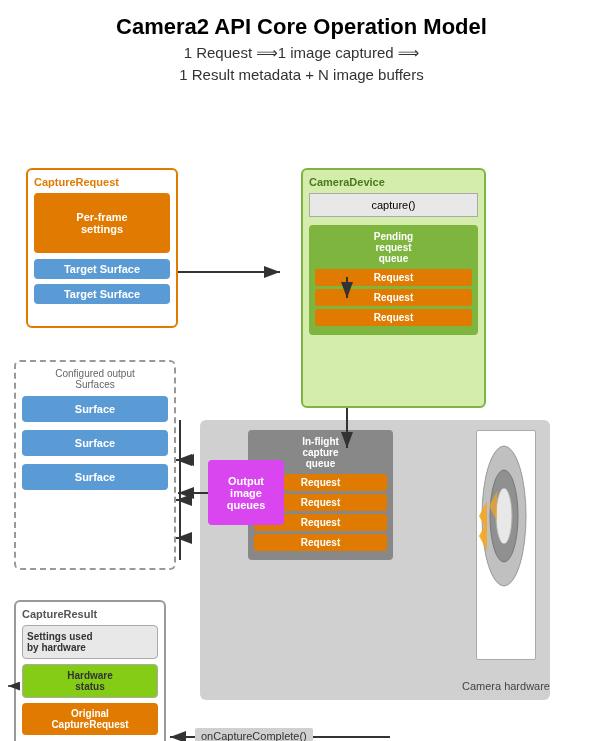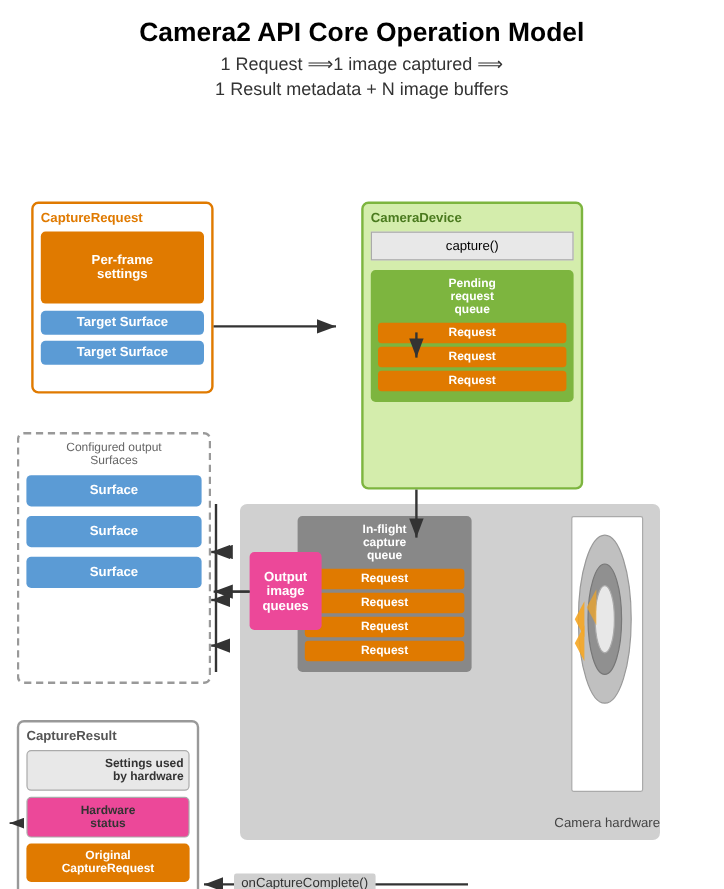--- a/index.html
+++ b/index.html
@@ -217,23 +217,23 @@
       border-radius: 3px;
       padding: 3px 4px;
       margin-bottom: 3px;
     }
 
     
     .output-queue-box {
       position: absolute;
       left: 208px;
       top: 380px;
-      width: 60px;
+      width: 76px;
       height: 65px;
-      background: #ec4899;
+      background: #d946ef;
       border-radius: 4px;
       color: #fff;
       font-size: 11px;
       font-weight: bold;
       text-align: center;
       display: flex;
       align-items: center;
       justify-content: center;
       padding: 4px;
     }
@@ -270,28 +270,28 @@
       color: #555;
       margin-bottom: 5px;
     }
 
     .settings-hw-box {
       background: #e8e8e8;
       border: 1px solid #aaa;
       border-radius: 4px;
       font-size: 10px;
       font-weight: bold;
-      text-align: right;
+      text-align: left;
       padding: 5px 4px;
       margin-bottom: 5px;
       color: #333;
     }
 
     .hw-status-box {
-      background: #ec4899;
+      background: #84cc16;
       border: 1px solid #aaa;
       border-radius: 4px;
       font-size: 10px;
       font-weight: bold;
       text-align: center;
       padding: 5px 4px;
       margin-bottom: 5px;
       color: #333;
     }
 

